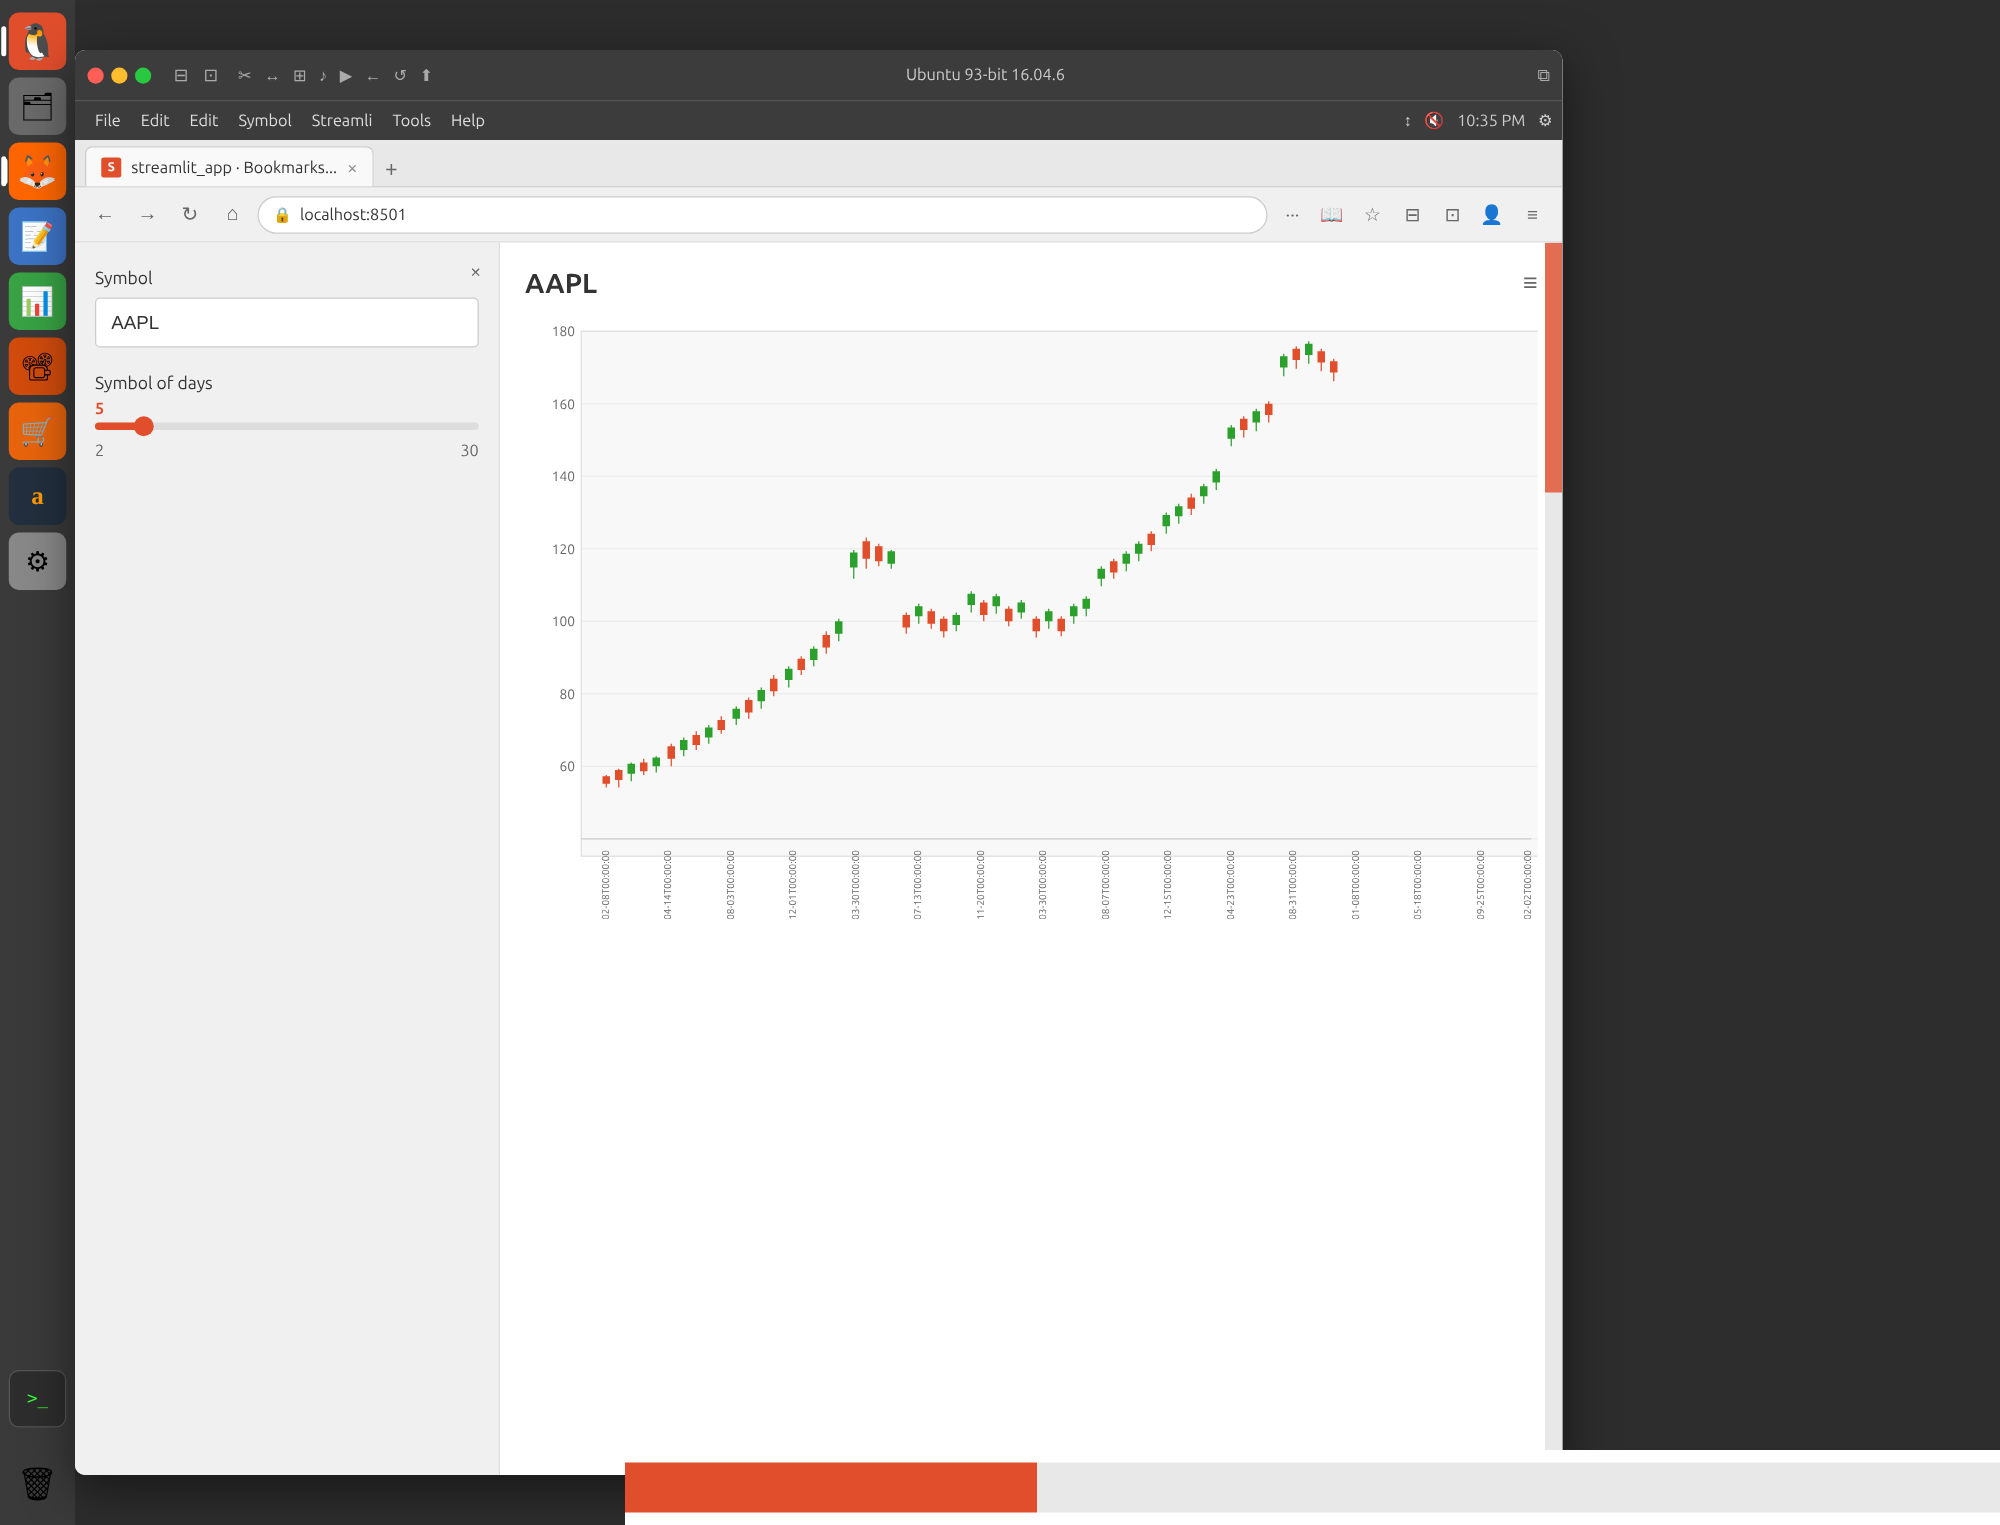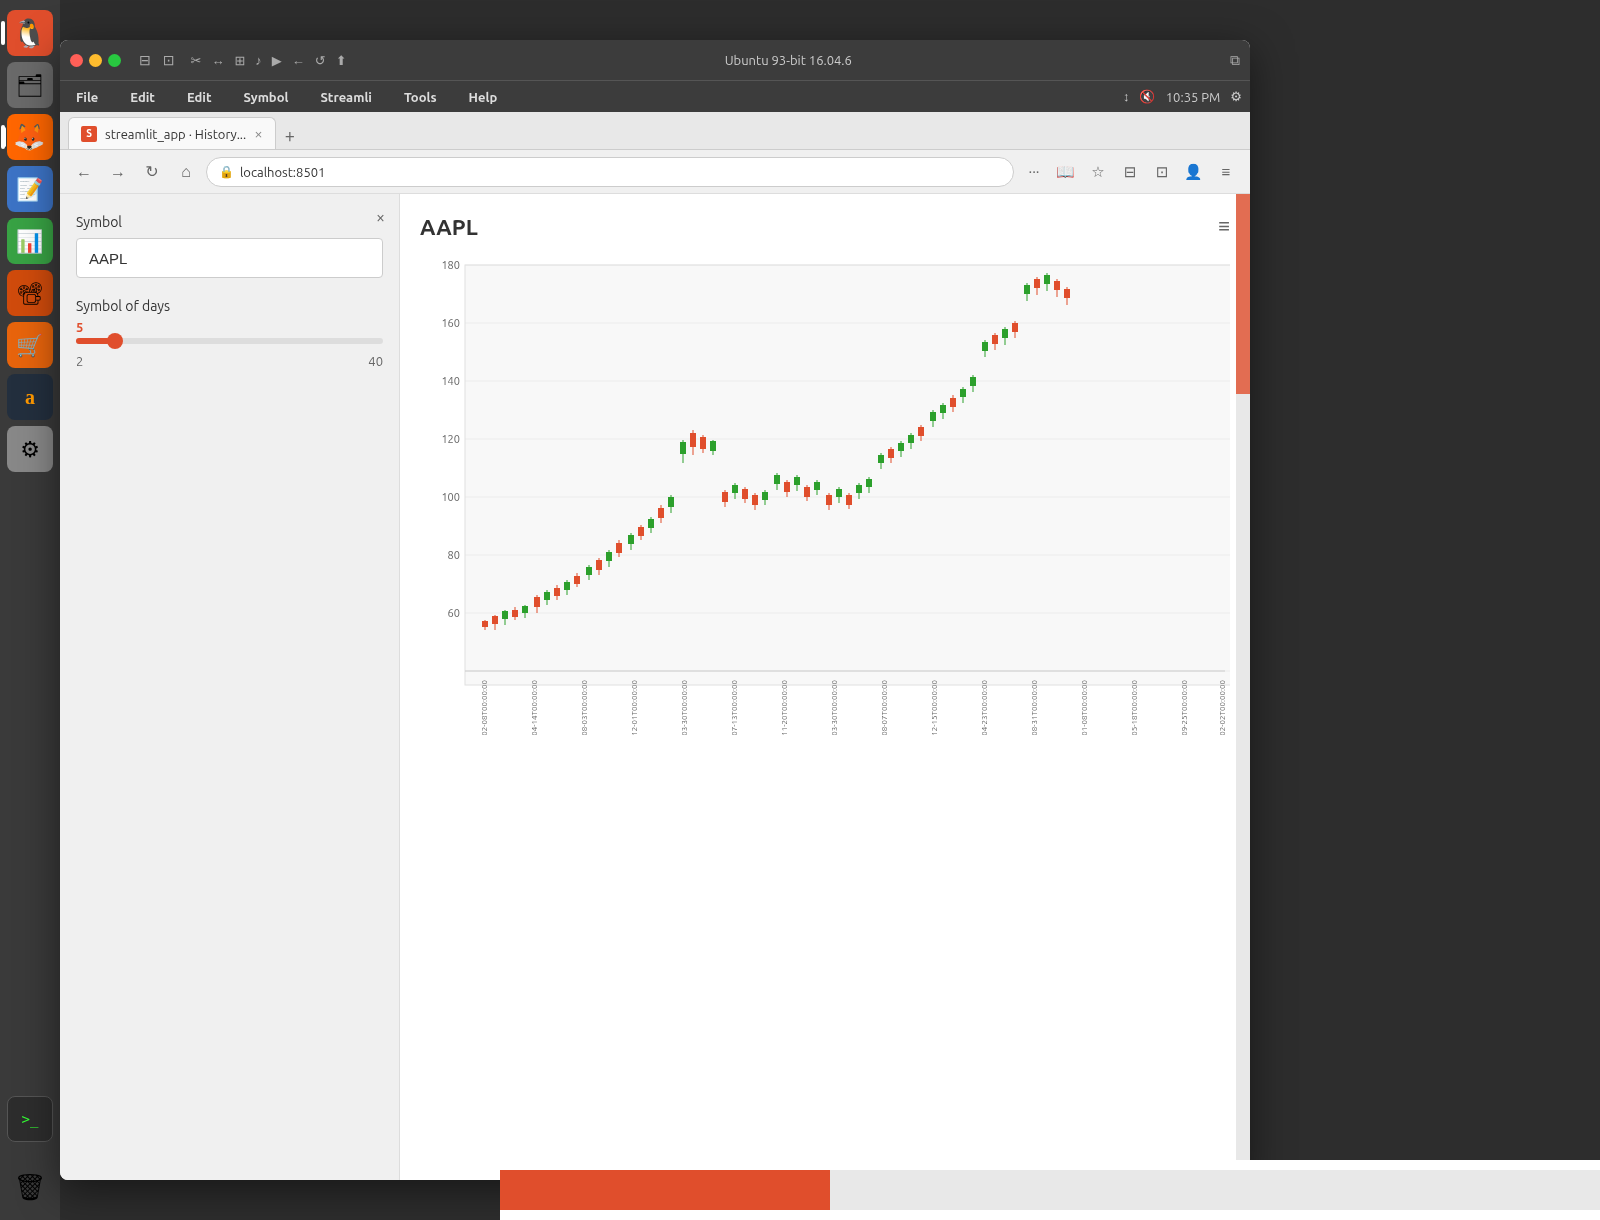--- a/index.html
+++ b/index.html
@@ -364,21 +364,21 @@
       <span style="font-size:13px;">↺</span>
       <span style="font-size:13px;">⬆</span>
     </div>
     <div class="title-center">
       <span class="title-text">Ubuntu 93-bit 16.04.6</span>
     </div>
     <div style="color:#aaa;font-size:14px;">⧉</div>
   </div>
 
   <div class="menu-bar">
-    <div style="display:flex;gap:16px;font-weight:bold;">
+    <div style="display:flex;gap:0;">
       <div class="menu-item">File</div>
       <div class="menu-item">Edit</div>
       <div class="menu-item">Edit</div>
       <div class="menu-item">Symbol</div>
       <div class="menu-item">Streamli</div>
       <div class="menu-item">Tools</div>
       <div class="menu-item">Help</div>
     </div>
     <div class="menu-right">
       <span>↕</span>
@@ -386,21 +386,21 @@
       <span>10:35 PM</span>
       <span>⚙</span>
     </div>
   </div>
 
   <div class="tab-bar">
     <div class="tab">
       <div class="tab-favicon">
         <span style="color:white;font-size:10px;font-weight:bold;">S</span>
       </div>
-      <span>streamlit_app · History...</span>
+      <span>streamlit_app · Bookmarks...</span>
       <span class="tab-close">×</span>
     </div>
     <div class="tab-new">+</div>
   </div>
 
   <div class="nav-bar">
     <button class="nav-btn">←</button>
     <button class="nav-btn">→</button>
     <button class="nav-btn">↻</button>
     <button class="nav-btn">⌂</button>
@@ -431,21 +431,21 @@
       <div class="slider-value">5</div>
       <div class="slider-container">
         <div class="slider-track">
           <div class="slider-fill"></div>
           <div class="slider-thumb"></div>
         </div>
         <input type="range" min="2" max="30" value="5" style="position: absolute; top: 0px; left: 0px; width: 100%; opacity: 0; cursor: pointer;">
       </div>
       <div class="slider-labels">
         <span>2</span>
-        <span>40</span>
+        <span>30</span>
       </div>
     </div>
 
     <div class="main-area">
       <div class="chart-title">AAPL</div>
       <div class="hamburger-menu">≡</div>
 
       <div class="chart-wrapper">
         <svg class="chart" viewBox="0 0 800 480" preserveAspectRatio="xMidYMid meet">
 

